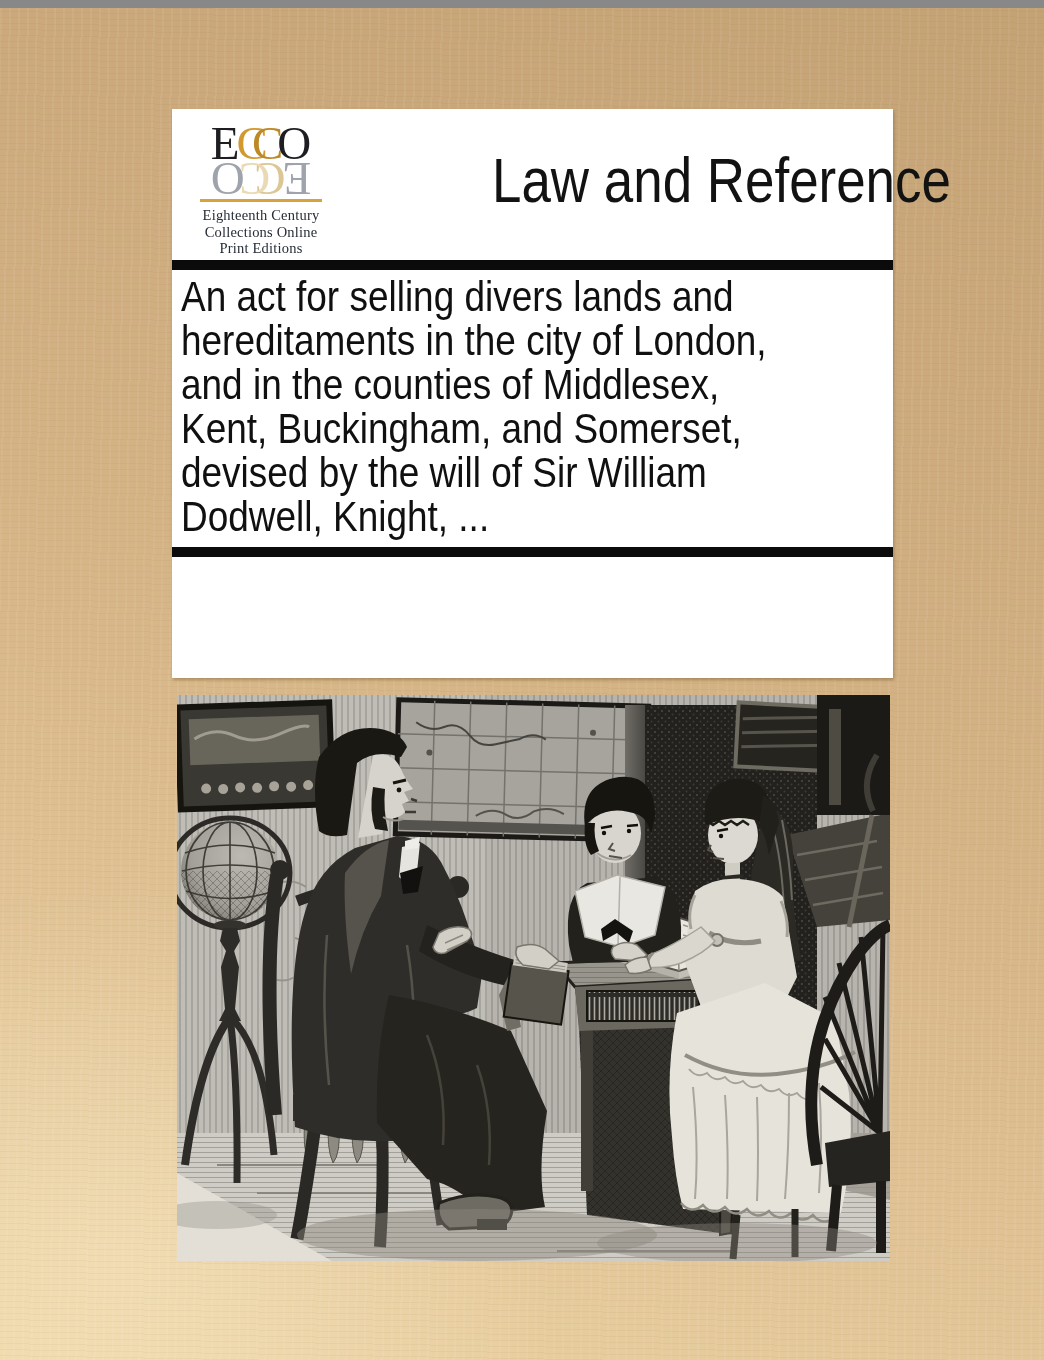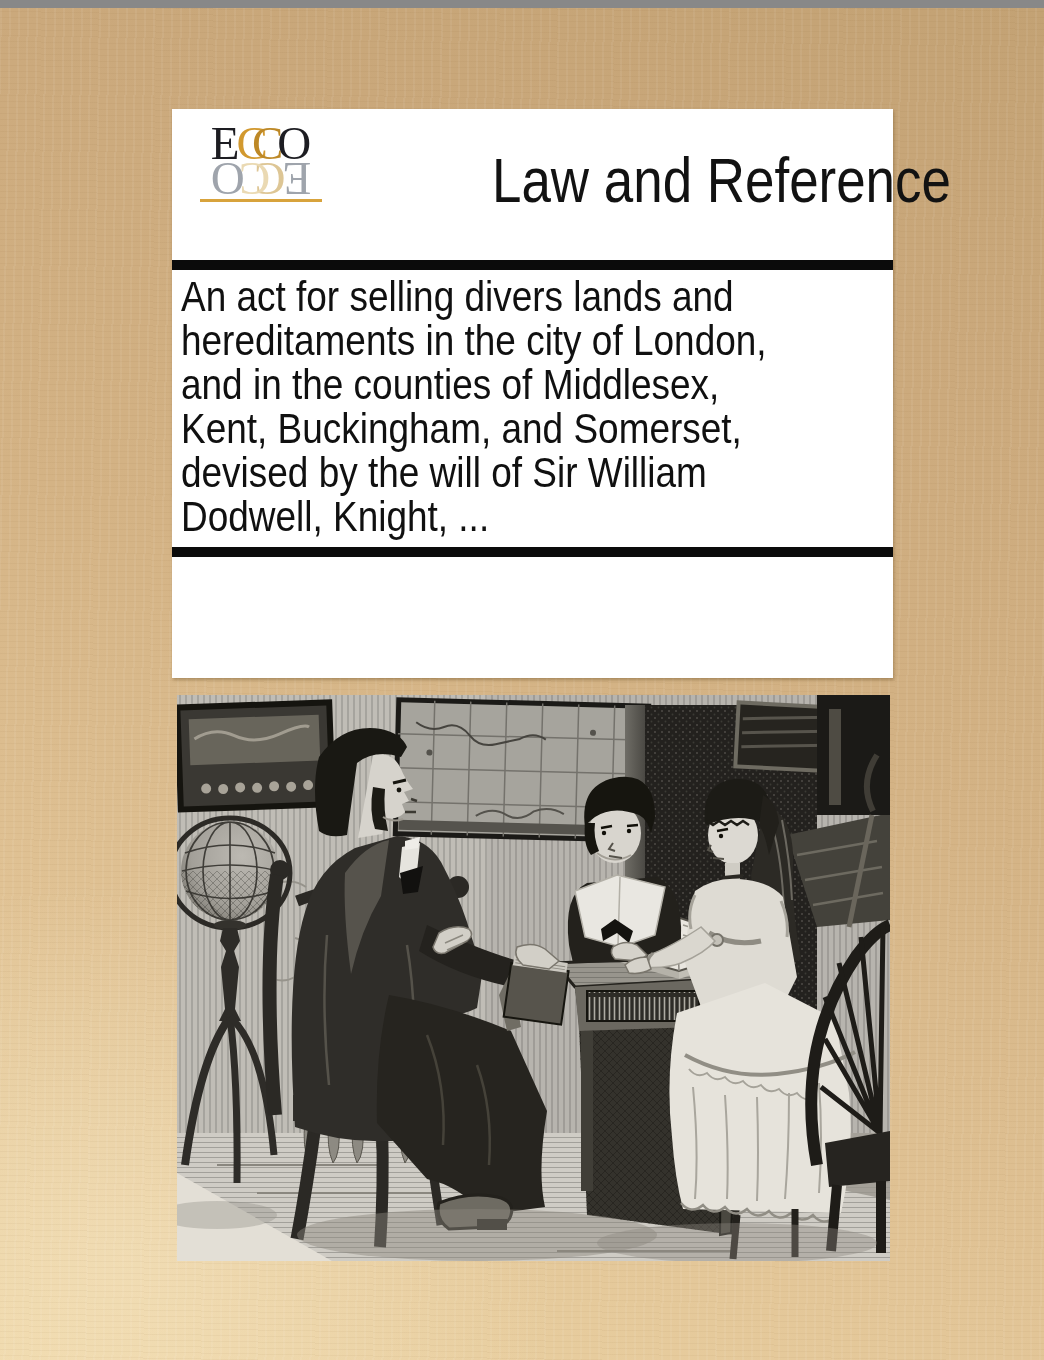--- a/index.html
+++ b/index.html
@@ -67,20 +67,25 @@
 <body>
 
 <div class="page">
 
   <div class="panel">
 
     <div class="logo">
       <div class="logo-word"><span class="l-e">E</span><span class="l-c1">C</span><span class="l-c2">C</span><span class="l-o">O</span></div>
       <div class="logo-word reflection"><span class="l-e">E</span><span class="l-c1">C</span><span class="l-c2">C</span><span class="l-o">O</span></div>
       <div class="logo-rule"></div>
+      <div class="logo-tagline">
+        <div>Eighteenth Century</div>
+        <div>Collections Online</div>
+        <div>Print Editions</div>
+      </div>
     </div>
 
     <div class="category">Law and Reference</div>
 
     <div class="divider d1"></div>
 
     <div class="title-block">
       <div class="title-line">An act for selling divers lands and</div>
       <div class="title-line">hereditaments in the city of London,</div>
       <div class="title-line">and in the counties of Middlesex,</div>

